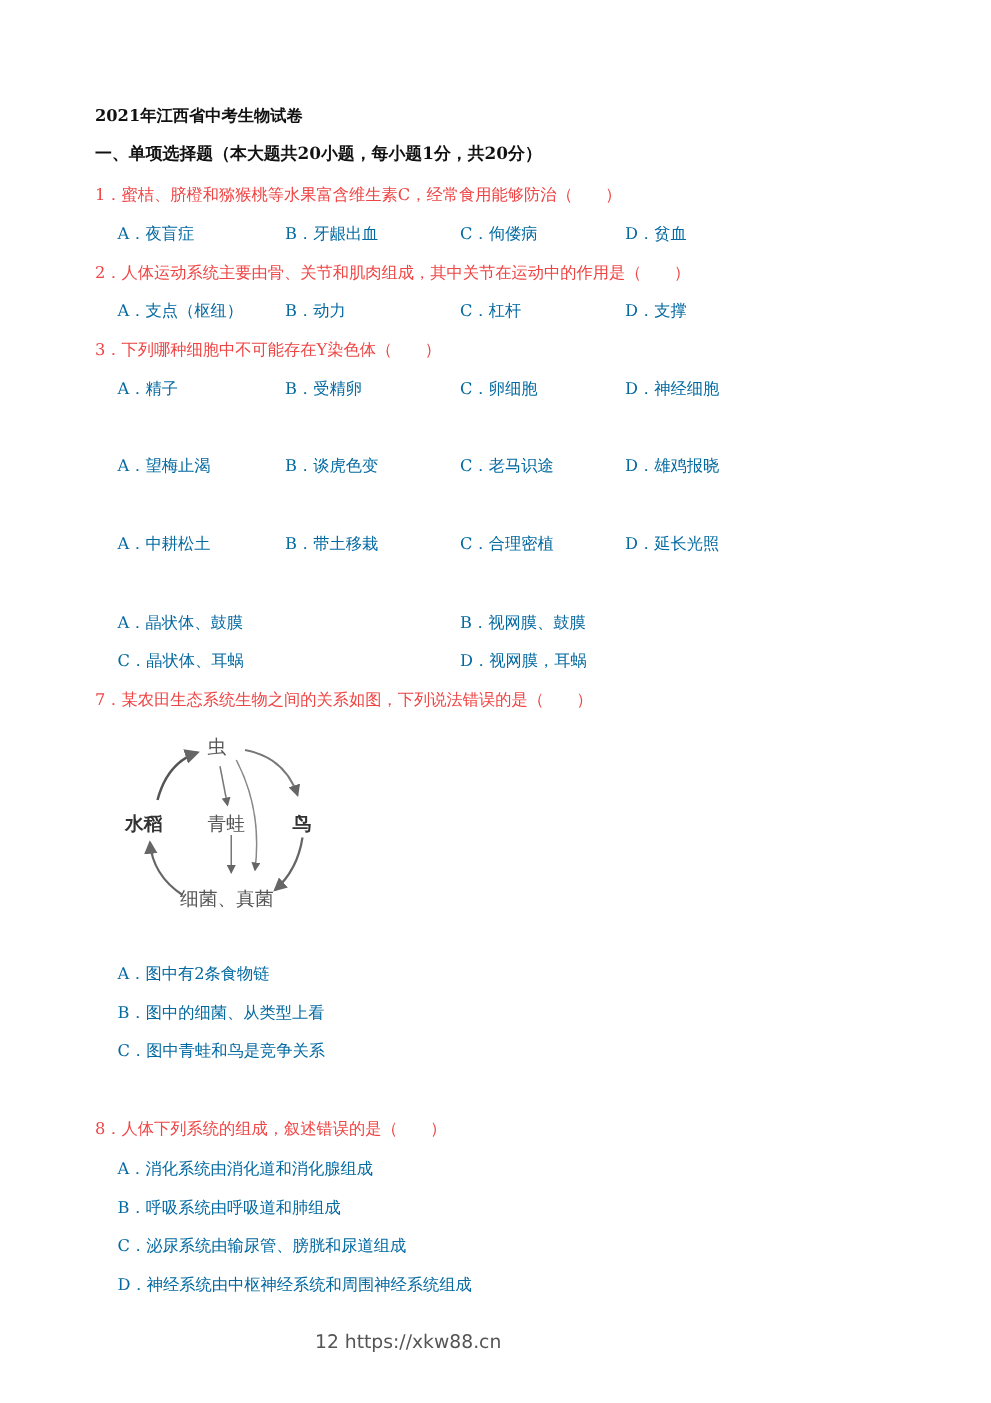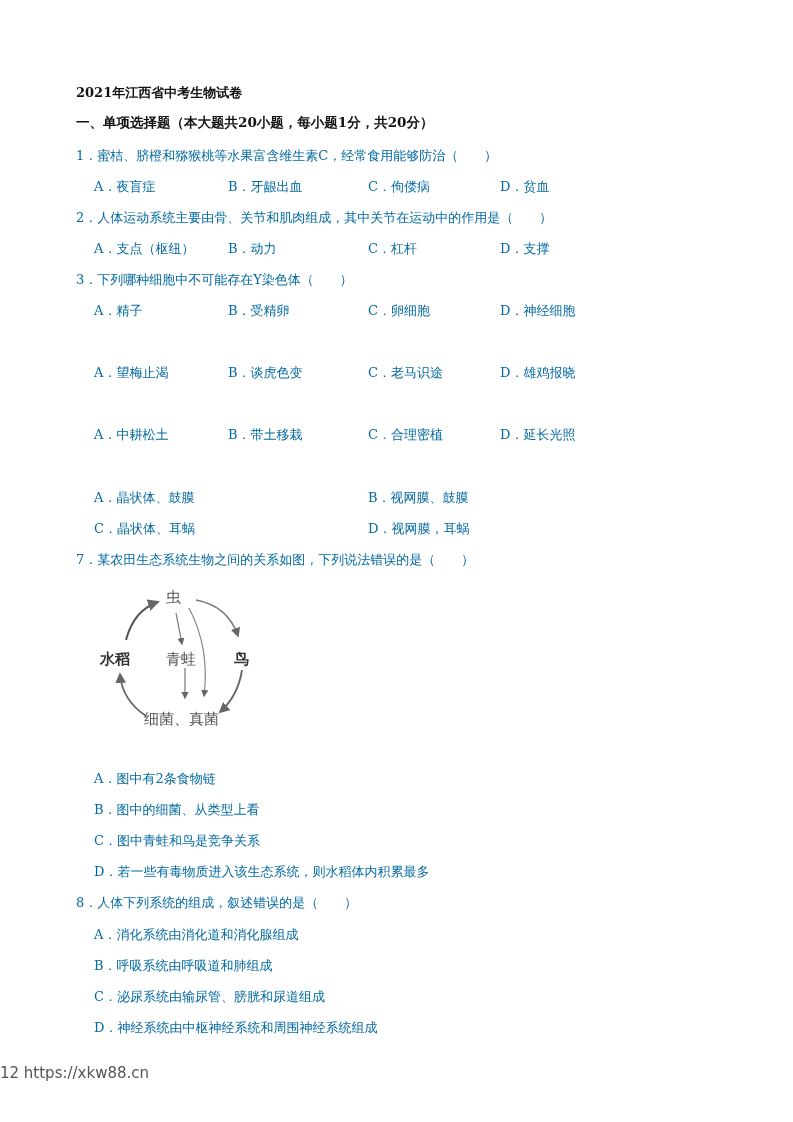--- a/index.html
+++ b/index.html
@@ -1,23 +1,23 @@
 <!DOCTYPE html>
 <html><head>
 <meta charset="utf-8">
 <style>
   html, body { margin: 0; padding: 0; background: #ffffff; }
   body { width: 793px; height: 1122px; position: relative; overflow: hidden;
          font-family: "DejaVu Serif", "Liberation Serif", serif; color: #222; }
   .page { position: absolute; left: 0; top: 0; width: 793px; height: 1122px; }
   .title { position: absolute; left: 76px; top: 84px; font-size: 13px; font-weight: bold; color: #111; }
   .section { position: absolute; left: 76px; top: 114px; font-size: 13.5px; font-weight: bold; color: #111; }
-  .q { position: absolute; left: 76px; font-size: 13px; color: #0369a1; white-space: nowrap; }
+  .q { position: absolute; left: 76px; font-size: 13px; color: #ef4444; white-space: nowrap; }
   .opt { position: absolute; font-size: 13px; color: #0369a1; white-space: nowrap; }
-  .footer { position: absolute; left: 0; width: 653px; top: 1064px; 
+  .footer { position: absolute; left: 0; width: 653px; top: 1064px; text-align: center;
             font-family: "DejaVu Sans", "Liberation Sans", sans-serif; font-size: 15px; color: #555; }
   .diagram { position: absolute; left: 96px; top: 588px; width: 160px; height: 150px; }
   .diagram .lbl { position: absolute; font-size: 15px; color: #555; white-space: nowrap; }
   .diagram .lbl.bold { font-weight: bold; color: #333; }
 </style>
 </head>
 <body>
 
 <div class="page">
 
@@ -84,21 +84,20 @@
     <span class="lbl" style="left:70px;top:0px">虫</span>
     <span class="lbl bold" style="left:4px;top:62px">水稻</span>
     <span class="lbl" style="left:70px;top:62px">青蛙</span>
     <span class="lbl bold" style="left:138px;top:62px">鸟</span>
     <span class="lbl" style="left:48px;top:122px">细菌、真菌</span>
   </div>
 
   <div class="opt" style="left:94px;top:770px">A．图中有2条食物链</div>
   <div class="opt" style="left:94px;top:801px">B．图中的细菌、从类型上看</div>
   <div class="opt" style="left:94px;top:832px">C．图中青蛙和鸟是竞争关系</div>
-  <div class="opt" style="left:94px;top:863px">D．若一些有毒物质进入该生态系统，则水稻体内积累最多</div>
 
   <div class="q" style="top:894px">8．人体下列系统的组成，叙述错误的是（　　）</div>
   <div class="opt" style="left:94px;top:926px">A．消化系统由消化道和消化腺组成</div>
   <div class="opt" style="left:94px;top:957px">B．呼吸系统由呼吸道和肺组成</div>
   <div class="opt" style="left:94px;top:988px">C．泌尿系统由输尿管、膀胱和尿道组成</div>
   <div class="opt" style="left:94px;top:1019px">D．神经系统由中枢神经系统和周围神经系统组成</div>
 
   <div class="footer">12 https://xkw88.cn</div>
 </div>
 

